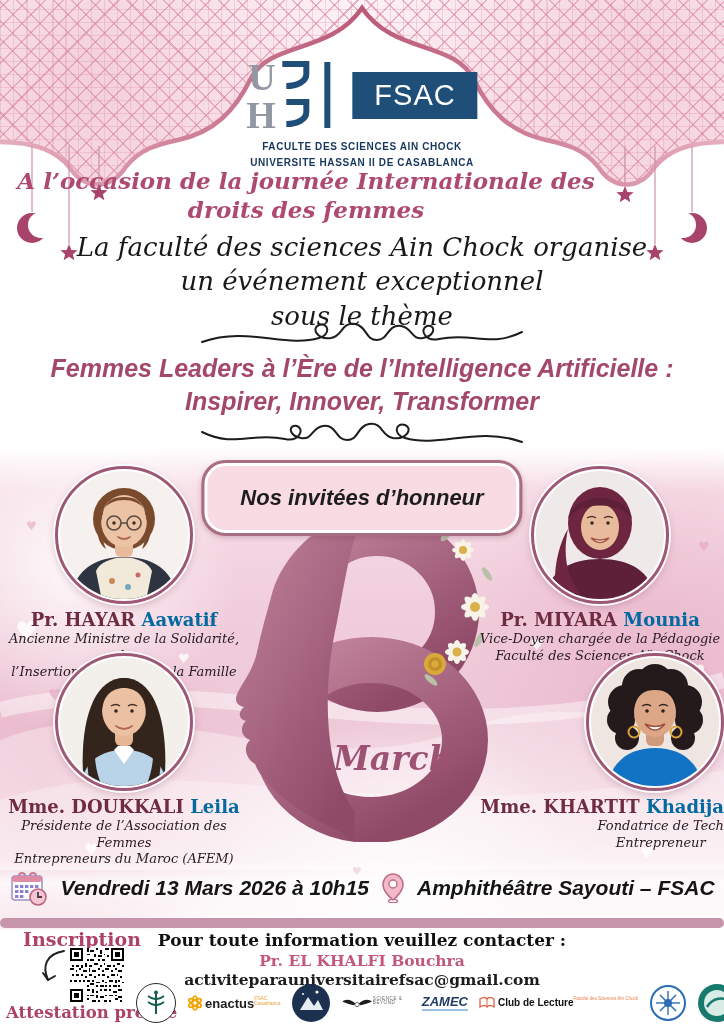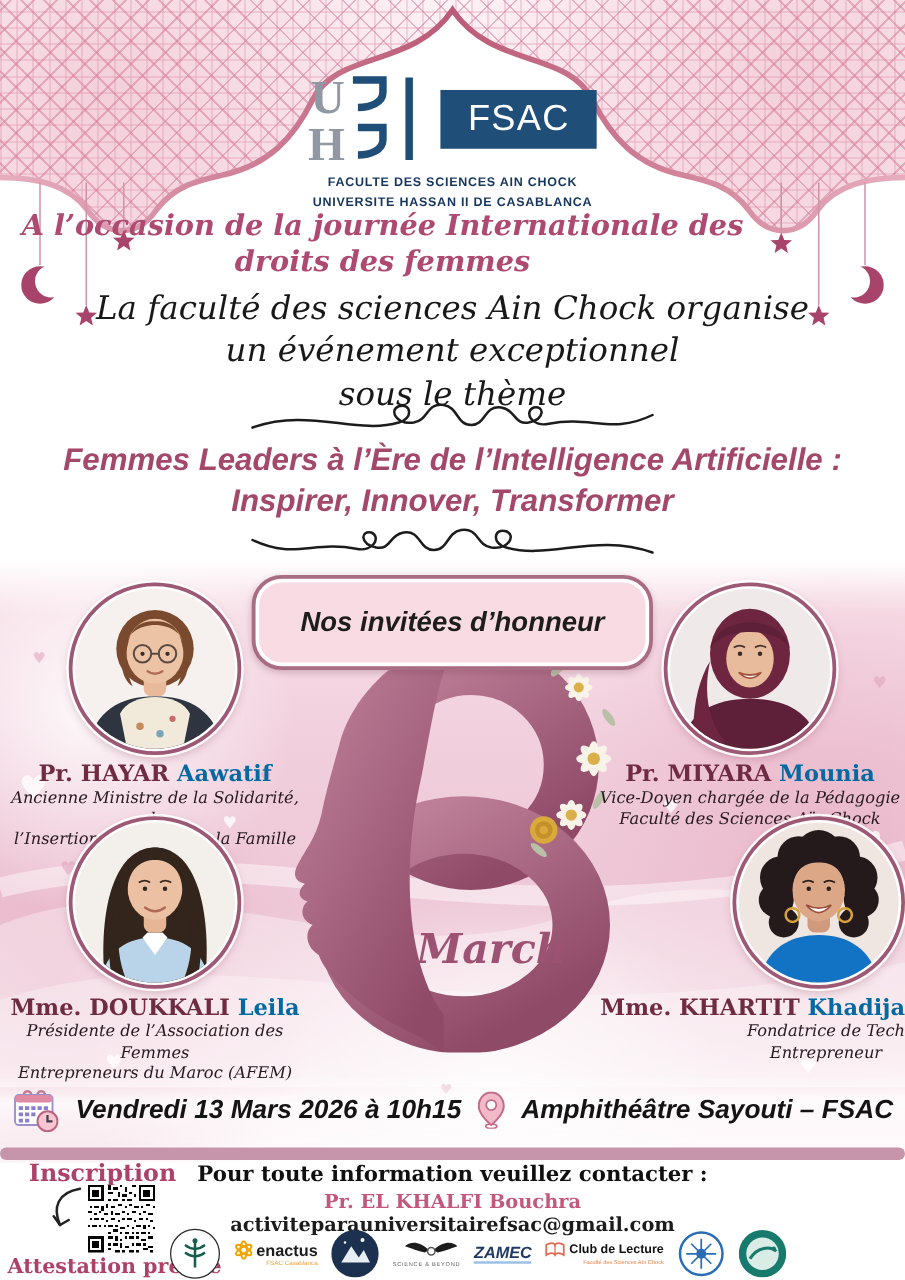--- a/index.html
+++ b/index.html
@@ -84,21 +84,21 @@
   .reg-row{display:flex;align-items:flex-start;justify-content:center;gap:2px;margin-top:-2px;}
   .reg-cert{font-weight:bold;font-size:16.5px;color:#ad4168;margin-top:1px;white-space:nowrap;}
 
   .contact{position:absolute;left:150px;top:930px;width:424px;text-align:center;z-index:3;}
   .ct-1{font-weight:bold;font-size:17px;color:#101010;}
   .ct-name{font-weight:bold;font-size:15.5px;color:#c2597c;margin-top:1px;}
   .ct-mail{font-weight:bold;font-size:15.5px;color:#1c1c1c;}
 
   .partners{position:absolute;left:136px;right:2px;top:983px;height:40px;z-index:3;
             display:flex;align-items:center;gap:11px;}
-  .p-item{display:flex;flex-direction:column;align-items:flex-end;line-height:1;}
+  .p-item{display:flex;flex-direction:row;align-items:flex-start;line-height:1;}
   .p-circle{width:38px;height:38px;border-radius:50%;display:flex;align-items:center;
             justify-content:center;}
   .enactus-top{display:flex;align-items:center;gap:2px;}
   .enactus-label{font-family:"Liberation Sans",sans-serif;font-weight:bold;font-size:13px;color:#1d1d1d;}
   .enactus-sub{font-family:"Liberation Sans",sans-serif;font-size:5px;color:#e8a13c;margin-top:1px;}
   .sb-label{font-family:"Liberation Sans",sans-serif;font-size:4.5px;letter-spacing:.6px;color:#666;margin-top:2px;}
   .zamec-label{font-family:"Liberation Sans",sans-serif;font-weight:bold;font-style:italic;
                font-size:13px;color:#223a63;border-bottom:2px solid #9cc1e8;padding-bottom:1px;}
   .cl-row{display:flex;align-items:center;gap:3px;}
   .cl-label{font-family:"Liberation Sans",sans-serif;font-weight:bold;font-size:10px;color:#101010;white-space:nowrap;}

